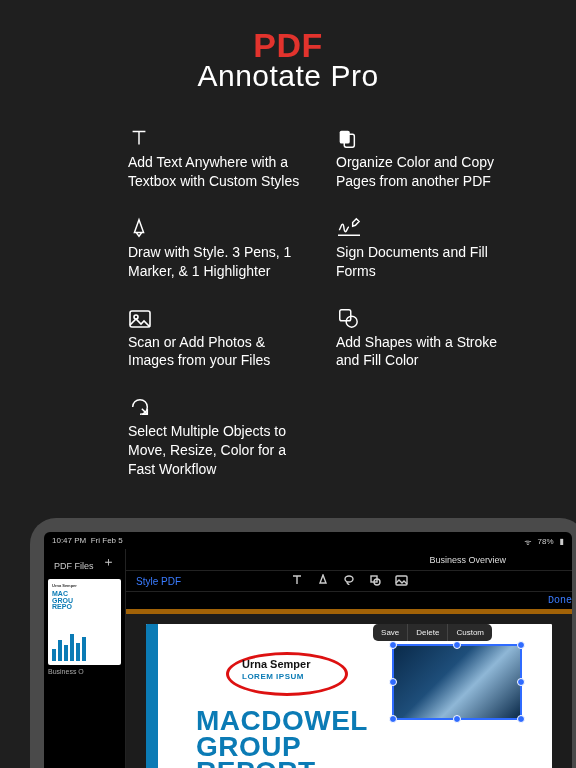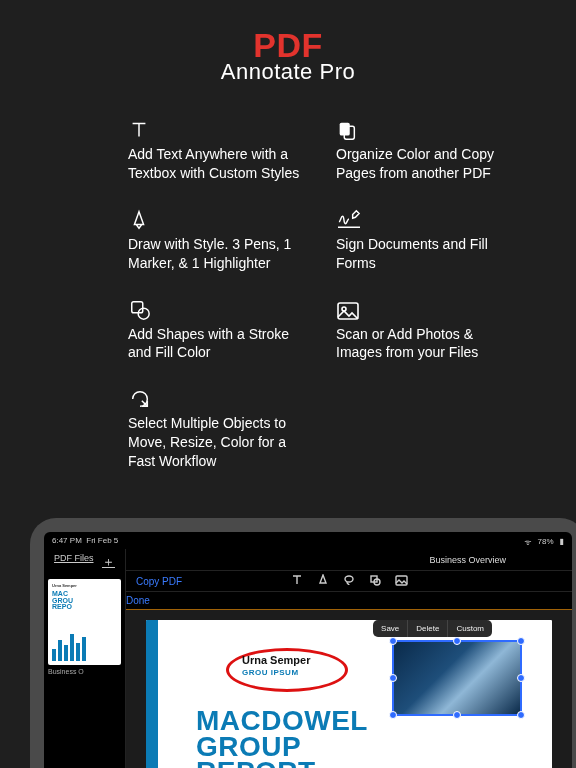--- a/index.html
+++ b/index.html
@@ -18,21 +18,21 @@
   }
   .hero .pdf {
     color: #e2332d;
     font-weight: 700;
     font-size: 34px;
     letter-spacing: .5px;
   }
   .hero .sub {
     color: #fff;
     font-weight: 500;
-    font-size: 22px;
+    font-size: 30px;
     margin-top: -6px;
     letter-spacing: .5px;
   }
   .features {
     display: grid;
     grid-template-columns: 1fr 1fr;
     column-gap: 28px;
     row-gap: 22px;
     padding: 10px 60px 0 128px;
     color: #fff;
@@ -70,22 +70,22 @@
   }
   .status {
     display: flex; justify-content: space-between;
     padding: 4px 8px 2px;
     font-size: 8px;
     color: #ccc;
   }
   .status .right { display: flex; gap: 6px; align-items: center; }
   .app { display: flex; height: calc(100% - 16px); }
   .sidehead {
-    display:flex; justify-content:space-between; align-items:flex-start;
-    padding: 4px 6px; color:#ccc; font-size:9px;text-decoration:underline;
+    display:flex; justify-content:space-between; align-items:flex-end;
+    padding: 4px 6px; color:#ccc; font-size:9px;
   }
   .sidebar {
     width: 82px;
     background: #000;
     padding: 0 4px;
     border-right: 1px solid #222;
   }
   .thumb {
     width: 100%; height: 86px;
     background: #fff;
@@ -113,21 +113,21 @@
     display:flex; align-items:center; gap:14px;
     padding: 3px 10px;
     border-bottom: 1px solid #222;
     color:#bbb; font-size:10px;
     justify-content: center;
     position:relative;
   }
   .toolbar .edit { color:#3a7bff; position:absolute; left:10px; font-size:10px;}
   .toolbar .right-tools { position:absolute; right:10px; display:flex; gap:12px; }
   .toolbar svg { stroke:#ccc; fill:none; stroke-width:1.4; }
-  .donebar { text-align:left; color:#3a7bff; font-size:10px; padding:3px 0; border-bottom:1px solid #a16207;}
+  .donebar { text-align:right; color:#3a7bff; font-size:10px; padding:3px 0; border-bottom:5px solid #a16207;font-family:Liberation Mono, monospace;}
   .canvas {
     flex:1; background:#1c1c1c; padding:10px 20px 0;
   }
   .page {
     background:#fff; height:100%; border-radius:1px; position:relative; overflow:hidden;
   }
   .accent { position:absolute; top:0; left:0; width:12px; height:100%; background:#0b7bb5; }
   .ellipse {
     position:absolute; left:80px; top:28px;
     width:122px; height:44px;
@@ -199,53 +199,53 @@
     <div class="icon">
       <svg width="26" height="22" viewBox="0 0 28 24">
           <path d="M3 14c2 0 2-6 4-6s1 8 3 8 2-5 4-5M2 20h24M18 6l4-4 3 3-4 4-3 1z"></path>
         </svg>
     </div>
     <div class="txt">Sign Documents and Fill Forms</div>
   </div>
 
   <div class="feat">
     <div class="icon">
-      <svg width="24" height="22" viewBox="0 0 24 24">
-          <rect x="3" y="3" width="12" height="12" rx="2"></rect>
-          <circle cx="16" cy="16" r="6"></circle>
-        </svg>
-    </div>
-    <div class="txt">Add Shapes with a Stroke and Fill Color</div>
-  </div>
-
-  <div class="feat">
-    <div class="icon">
       <svg width="24" height="20" viewBox="0 0 24 20">
           <rect x="2" y="2" width="20" height="16" rx="2"></rect>
           <circle cx="8" cy="8" r="2"></circle>
           <path d="M2 16l6-6 5 5 3-3 6 6"></path>
         </svg>
     </div>
     <div class="txt">Scan or Add Photos &amp; Images from your Files</div>
   </div>
 
   <div class="feat">
     <div class="icon">
       <svg width="24" height="22" viewBox="0 0 24 24">
+          <rect x="3" y="3" width="12" height="12" rx="2"></rect>
+          <circle cx="16" cy="16" r="6"></circle>
+        </svg>
+    </div>
+    <div class="txt">Add Shapes with a Stroke and Fill Color</div>
+  </div>
+
+  <div class="feat">
+    <div class="icon">
+      <svg width="24" height="22" viewBox="0 0 24 24">
           <path d="M4 12a8 8 0 118 8M14 14l6 6M20 14v6h-6"></path>
         </svg>
     </div>
     <div class="txt">Select Multiple Objects to Move, Resize, Color for a Fast Workflow</div>
   </div>
 </div>
 
 <div class="tablet">
   <div class="screen">
     <div class="status">
-      <div><span>6:47 PM</span>&nbsp;&nbsp;<span>Fri Feb 5</span></div>
+      <div><span>10:47 PM</span>&nbsp;&nbsp;<span>Fri Feb 5</span></div>
       <div class="right">
         <span>ᯤ</span>
         <span>78%</span>
         <span>▮</span>
       </div>
     </div>
     <div class="app">
       <div class="sidebar">
         <div class="sidehead">
           <span>PDF Files</span>
@@ -288,21 +288,21 @@
                 <circle cx="5" cy="5" r="3.5"></circle>
                 <path d="M8 8l3 3"></path>
               </svg></span>
           <span><svg width="12" height="11" viewBox="0 0 12 12">
                 <rect x="1" y="2" width="10" height="8" rx="1"></rect>
                 <path d="M4 2v8"></path>
               </svg></span>
         </div>
 
         <div class="toolbar">
-          <span class="edit">Copy PDF</span>
+          <span class="edit">Style PDF</span>
           <span><svg width="12" height="12" viewBox="0 0 12 12">
                 <path d="M2 2h8M6 2v8"></path>
               </svg></span>
           <span><svg width="12" height="12" viewBox="0 0 12 12">
                 <path d="M6 1l3 8H3z"></path>
               </svg></span>
           <span><svg width="12" height="12" viewBox="0 0 12 12">
                 <ellipse cx="6" cy="5" rx="4" ry="3"></ellipse>
                 <path d="M4 8c0 2 2 2 2 3"></path>
               </svg></span>
@@ -324,21 +324,21 @@
             <div class="accent"></div>
 
             <div class="popup">
               <div>Save</div>
               <div>Delete</div>
               <div>Custom</div>
             </div>
 
             <div class="ellipse"></div>
             <div class="ell-t1">Urna Semper</div>
-            <div class="ell-t2">GROU IPSUM</div>
+            <div class="ell-t2">LOREM IPSUM</div>
 
             <div class="imgbox">
               <div class="handle" style="top:-5px;left:-5px"></div>
               <div class="handle" style="top:-5px;right:-5px"></div>
               <div class="handle" style="bottom:-5px;left:-5px"></div>
               <div class="handle" style="bottom:-5px;right:-5px"></div>
               <div class="handle" style="top:-5px;left:calc(50% - 4px)"></div>
               <div class="handle" style="bottom:-5px;left:calc(50% - 4px)"></div>
               <div class="handle" style="left:-5px;top:calc(50% - 4px)"></div>
               <div class="handle" style="right:-5px;top:calc(50% - 4px)"></div>

